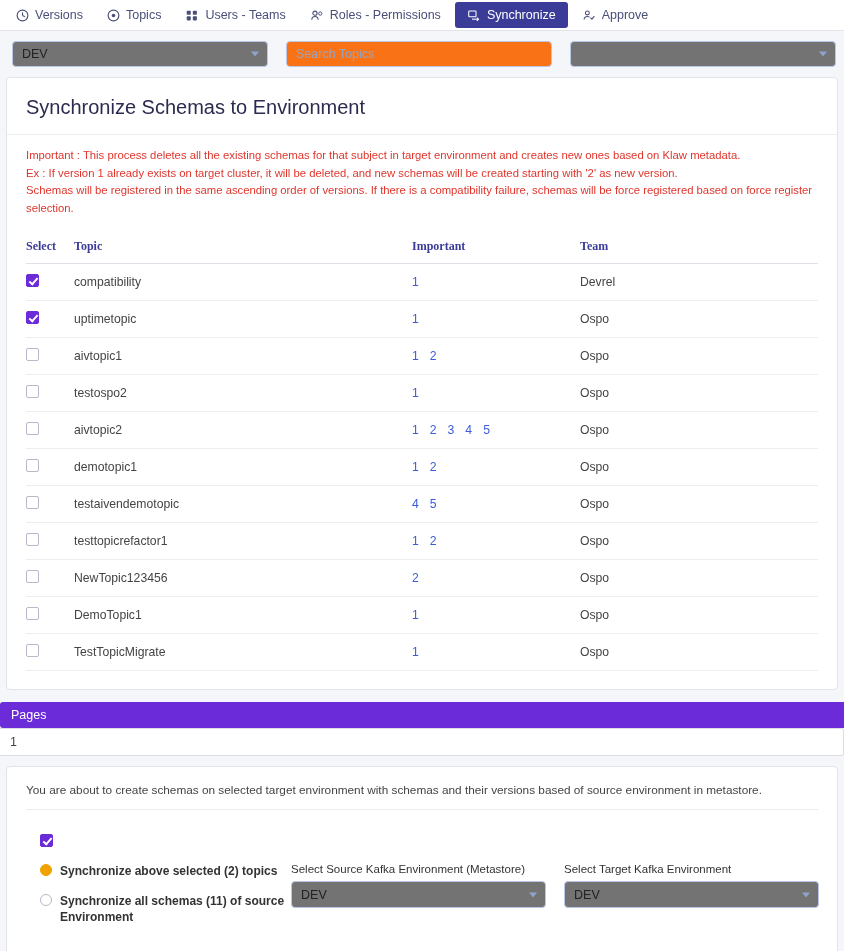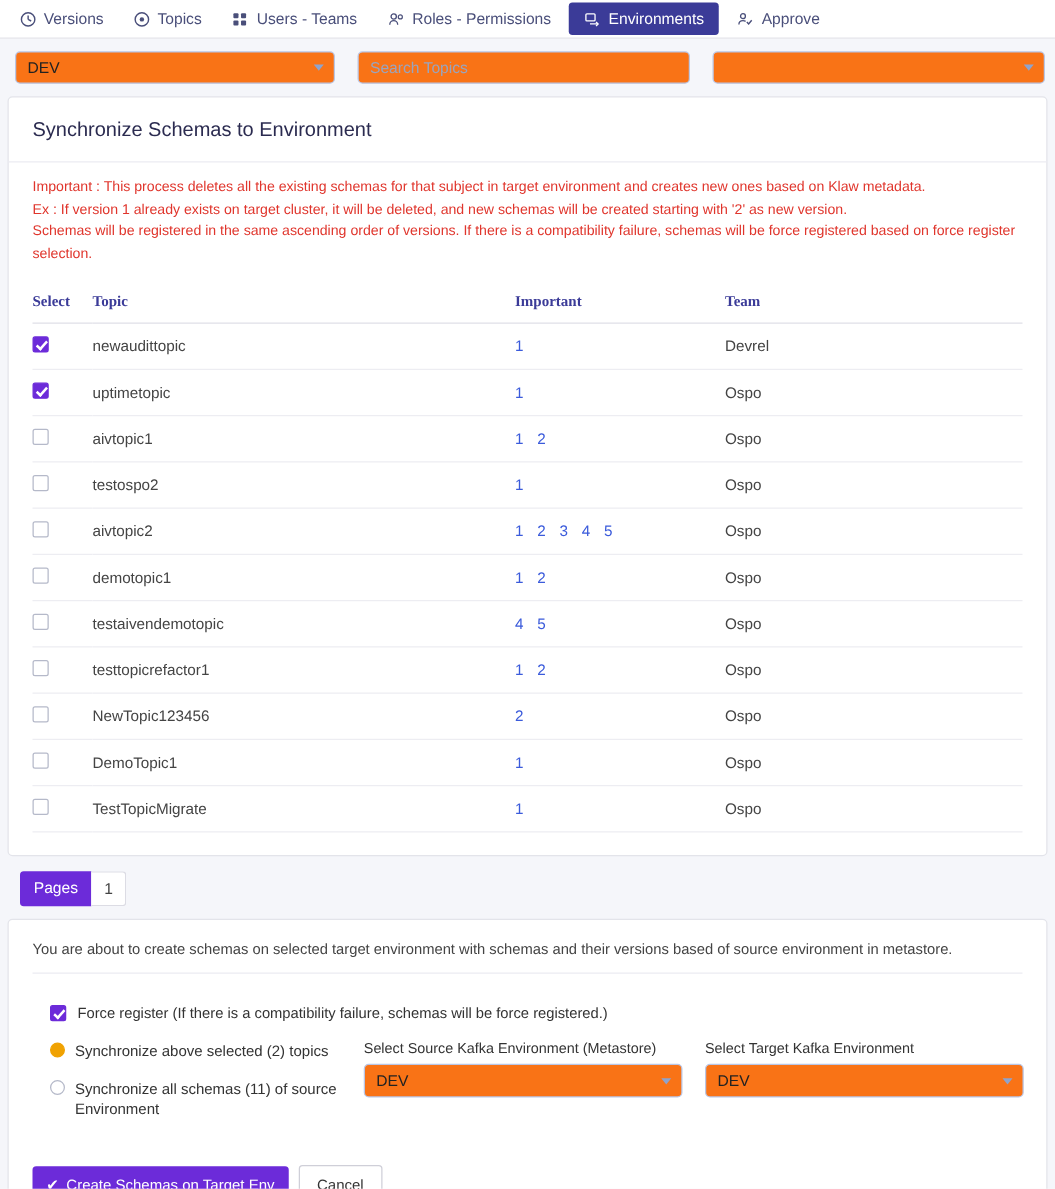--- a/index.html
+++ b/index.html
@@ -44,21 +44,21 @@
   
   .filterbar {
     display: flex;
     align-items: center;
     padding: 10px 6px 10px 6px;
     gap: 18px;
   }
   .select-box {
     position: relative;
     height: 26px;
-    background: #f97316;
+    background: #737373;
     border: 1px solid #b9c6e6;
     border-radius: 4px;
     display: flex;
     align-items: center;
     padding: 0 26px 0 9px;
     font-size: 12.5px;
     color: #222;
   }
   .select-box .caret {
     position: absolute;
@@ -86,21 +86,21 @@
   .search-input::placeholder { color: #9aa4bd; }
 
   
   .card {
     background: #fff;
     border: 1px solid #e3e4ea;
     border-radius: 4px;
     margin: 0 6px;
   }
   .card-title {
-    font-size: 16px;
+    font-size: 20px;
     color: #2b2b50;
     padding: 18px 19px 15px 19px;
     border-bottom: 1px solid #ececf2;
     font-weight: 400;
   }
   .warn-block {
     padding: 12px 19px 14px 19px;
     color: #e0352c;
     font-size: 11.3px;
     line-height: 1.55;
@@ -160,21 +160,22 @@
     color: #3b5bdb;
     margin-right: 11px;
     cursor: pointer;
     font-size: 12.2px;
   }
 
   
   .pages-row {
     display: flex;
     align-items: stretch;
-    margin: 12px 0 10px 16px;
+    margin: 12px 0 10px 0;
+    flex-direction: column;
   }
   .pages-label {
     background: #6c2bd9;
     color: #fff;
     font-size: 12.5px;
     padding: 6px 11px;
     border-radius: 3px 0 0 3px;
   }
   .pages-num {
     background: #fff;
@@ -217,20 +218,21 @@
   }
   .radio-col { width: 254px; }
   .radio-row {
     display: flex;
     align-items: flex-start;
     gap: 8px;
     font-size: 12px;
     color: #333;
     margin-bottom: 14px;
     line-height: 1.35;
+    font-weight: bold;
   }
   .radio {
     width: 12px; height: 12px;
     border-radius: 50%;
     border: 1px solid #b5b9c9;
     background: #fff;
     flex: 0 0 auto;
     margin-top: 1px;
   }
   .radio.on { background: #f0a202; border-color: #f0a202; }
@@ -314,21 +316,21 @@
     <span>Roles - Permissions</span>
   </div>
   <div class="nav-item active">
     <span class="nav-ico">
       <svg width="14" height="13" viewBox="0 0 16 16">
           <rect x="1.5" y="2.5" width="9" height="7" rx="1" fill="none" stroke="#ffffff" stroke-width="1.3"></rect>
           <path d="M5.5 12.5h8" stroke="#ffffff" stroke-width="1.3"></path>
           <path d="M11.5 10.5l2 2-2 2" fill="none" stroke="#ffffff" stroke-width="1.3"></path>
         </svg>
     </span>
-    <span>Environments</span>
+    <span>Synchronize</span>
   </div>
   <div class="nav-item">
     <span class="nav-ico">
       <svg width="14" height="13" viewBox="0 0 16 16">
           <circle cx="6" cy="4.8" r="2.4" fill="none" stroke="#4a4f7a" stroke-width="1.3"></circle>
           <path d="M2 13c0-2.3 1.8-3.8 4-3.8 1 0 1.9.3 2.6.8" fill="none" stroke="#4a4f7a" stroke-width="1.3"></path>
           <path d="M9.8 10.6l1.8 1.9 3-3.6" fill="none" stroke="#4a4f7a" stroke-width="1.4"></path>
         </svg>
     </span>
     <span>Approve</span>
@@ -367,21 +369,21 @@
       <tr>
         <th>Select</th>
         <th>Topic</th>
         <th>Important</th>
         <th>Team</th>
       </tr>
     </thead>
     <tbody id="topics-body">
         <tr>
           <td><span class="chk checked"></span></td>
-          <td>newaudittopic</td>
+          <td>compatibility</td>
           <td><span class="ver-link">1</span></td>
           <td>Devrel</td>
         </tr>
         <tr>
           <td><span class="chk checked"></span></td>
           <td>uptimetopic</td>
           <td><span class="ver-link">1</span></td>
           <td>Ospo</td>
         </tr>
         <tr>
@@ -447,21 +449,20 @@
   <div class="pages-label">Pages</div>
   <div class="pages-num">1</div>
 </div>
 
 <div class="bottom-card">
   <div class="bottom-note">You are about to create schemas on selected target environment with schemas and their versions based of source environment in metastore.</div>
   <div class="divider"></div>
 
   <div class="force-row">
     <span class="chk checked"></span>
-    <span>Force register (If there is a compatibility failure, schemas will be force registered.)</span>
   </div>
 
   <div class="opts">
     <div class="radio-col">
       <div class="radio-row">
         <span class="radio on"></span>
         <span>Synchronize above selected (2) topics</span>
       </div>
       <div class="radio-row">
         <span class="radio"></span>

